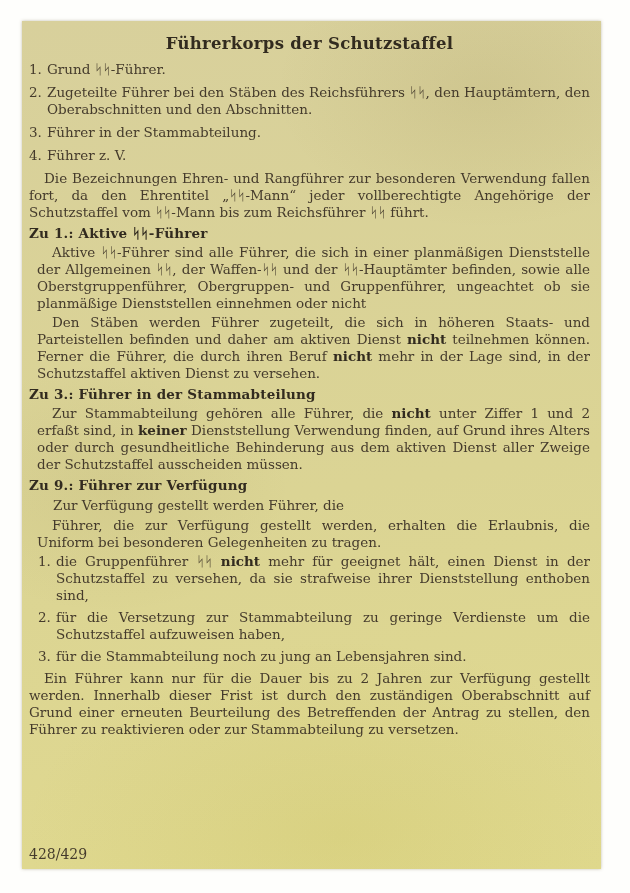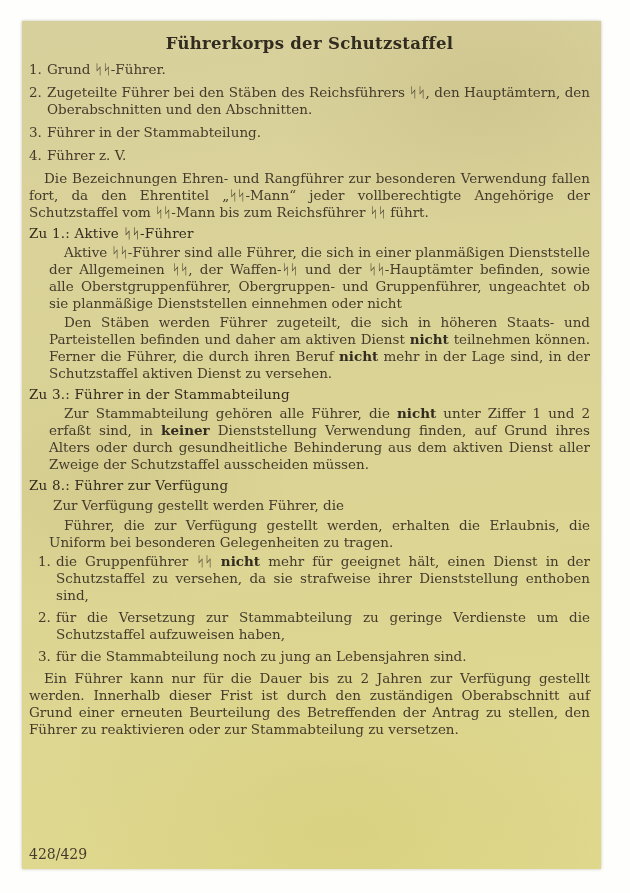--- a/index.html
+++ b/index.html
@@ -39,24 +39,24 @@
     color:var(--ink_heading);
     margin:0 0 7px 0;
     letter-spacing:.3px;
   }
   .doc-para{
     margin:0 0 2px 0;
     text-align:justify;
   }
   .ind-firstline{text-indent:15px;}
   .ind-intro{text-indent:15px;margin-bottom:4px;}
-  .ind-section{margin-left:20px;text-indent:15px;}
+  .ind-section{margin-left:8px;text-indent:15px;}
   .ind-section-plain{margin-left:9px;text-indent:15px;margin-top:3px;margin-bottom:3px;}
   .doc-heading{
-    font-weight:normal;
+    font-weight:bold;
     color:var(--ink_heading);
     margin:4px 0 2px 0;
     letter-spacing:.2px;
   }
   .doc-list{margin:0 0 2px 0;}
   .doc-list.outer{margin-bottom:3px;}
   .doc-list.outer .doc-list-item{margin-bottom:6px;}
   .doc-list.section{margin-left:9px;}
   .doc-list.section .doc-list-item{margin-bottom:5px;}
   .doc-list-item{display:flex;}
@@ -91,21 +91,21 @@
           <span class="num">4.</span>
           <span class="item-text"><span>Führer z. V.</span></span>
         </div>
       </div>
       <p class="doc-para ind-firstline"><span>Die Bezeichnungen Ehren- und Rangführer zur besonderen Verwendung fallen fort, da den Ehrentitel „ᛋᛋ-Mann“ jeder vollberechtigte Angehörige der Schutzstaffel vom ᛋᛋ-Mann bis zum Reichsführer ᛋᛋ führt.</span></p>
       <div class="doc-heading">Zu 1.: Aktive ᛋᛋ-Führer</div>
       <p class="doc-para ind-section"><span>Aktive ᛋᛋ-Führer sind alle Führer, die sich in einer planmäßigen Dienststelle der Allgemeinen ᛋᛋ, der Waffen-ᛋᛋ und der ᛋᛋ-Hauptämter befinden, sowie alle Oberstgruppenführer, Obergruppen- und Gruppenführer, ungeachtet ob sie planmäßige Dienststellen einnehmen oder nicht</span></p>
       <p class="doc-para ind-section"><span>Den Stäben werden Führer zugeteilt, die sich in höheren Staats- und Parteistellen befinden und daher am aktiven Dienst </span><span class="bold">nicht</span><span> teilnehmen können. Ferner die Führer, die durch ihren Beruf </span><span class="bold">nicht</span><span> mehr in der Lage sind, in der Schutzstaffel aktiven Dienst zu versehen.</span></p>
       <div class="doc-heading">Zu 3.: Führer in der Stammabteilung</div>
       <p class="doc-para ind-section"><span>Zur Stammabteilung gehören alle Führer, die </span><span class="bold">nicht</span><span> unter Ziffer 1 und 2 erfaßt sind, in </span><span class="bold">keiner</span><span> Dienststellung Verwendung finden, auf Grund ihres Alters oder durch gesundheitliche Behinderung aus dem aktiven Dienst aller Zweige der Schutzstaffel ausscheiden müssen.</span></p>
-      <div class="doc-heading">Zu 8.: Führer zur Verfügung</div>
+      <div class="doc-heading">Zu 9.: Führer zur Verfügung</div>
       <p class="doc-para ind-section-plain"><span>Zur Verfügung gestellt werden Führer, die</span></p>
       <p class="doc-para ind-section"><span>Führer, die zur Verfügung gestellt werden, erhalten die Erlaubnis, die Uniform bei besonderen Gelegenheiten zu tragen.</span></p>
       <div class="doc-list section">
         <div class="doc-list-item">
           <span class="num">1.</span>
           <span class="item-text"><span>die Gruppenführer ᛋᛋ </span><span class="bold">nicht</span><span> mehr für geeignet hält, einen Dienst in der Schutzstaffel zu versehen, da sie strafweise ihrer Dienststellung enthoben sind,</span></span>
         </div>
         <div class="doc-list-item">
           <span class="num">2.</span>
           <span class="item-text"><span>für die Versetzung zur Stammabteilung zu geringe Verdienste um die Schutzstaffel aufzuweisen haben,</span></span>

